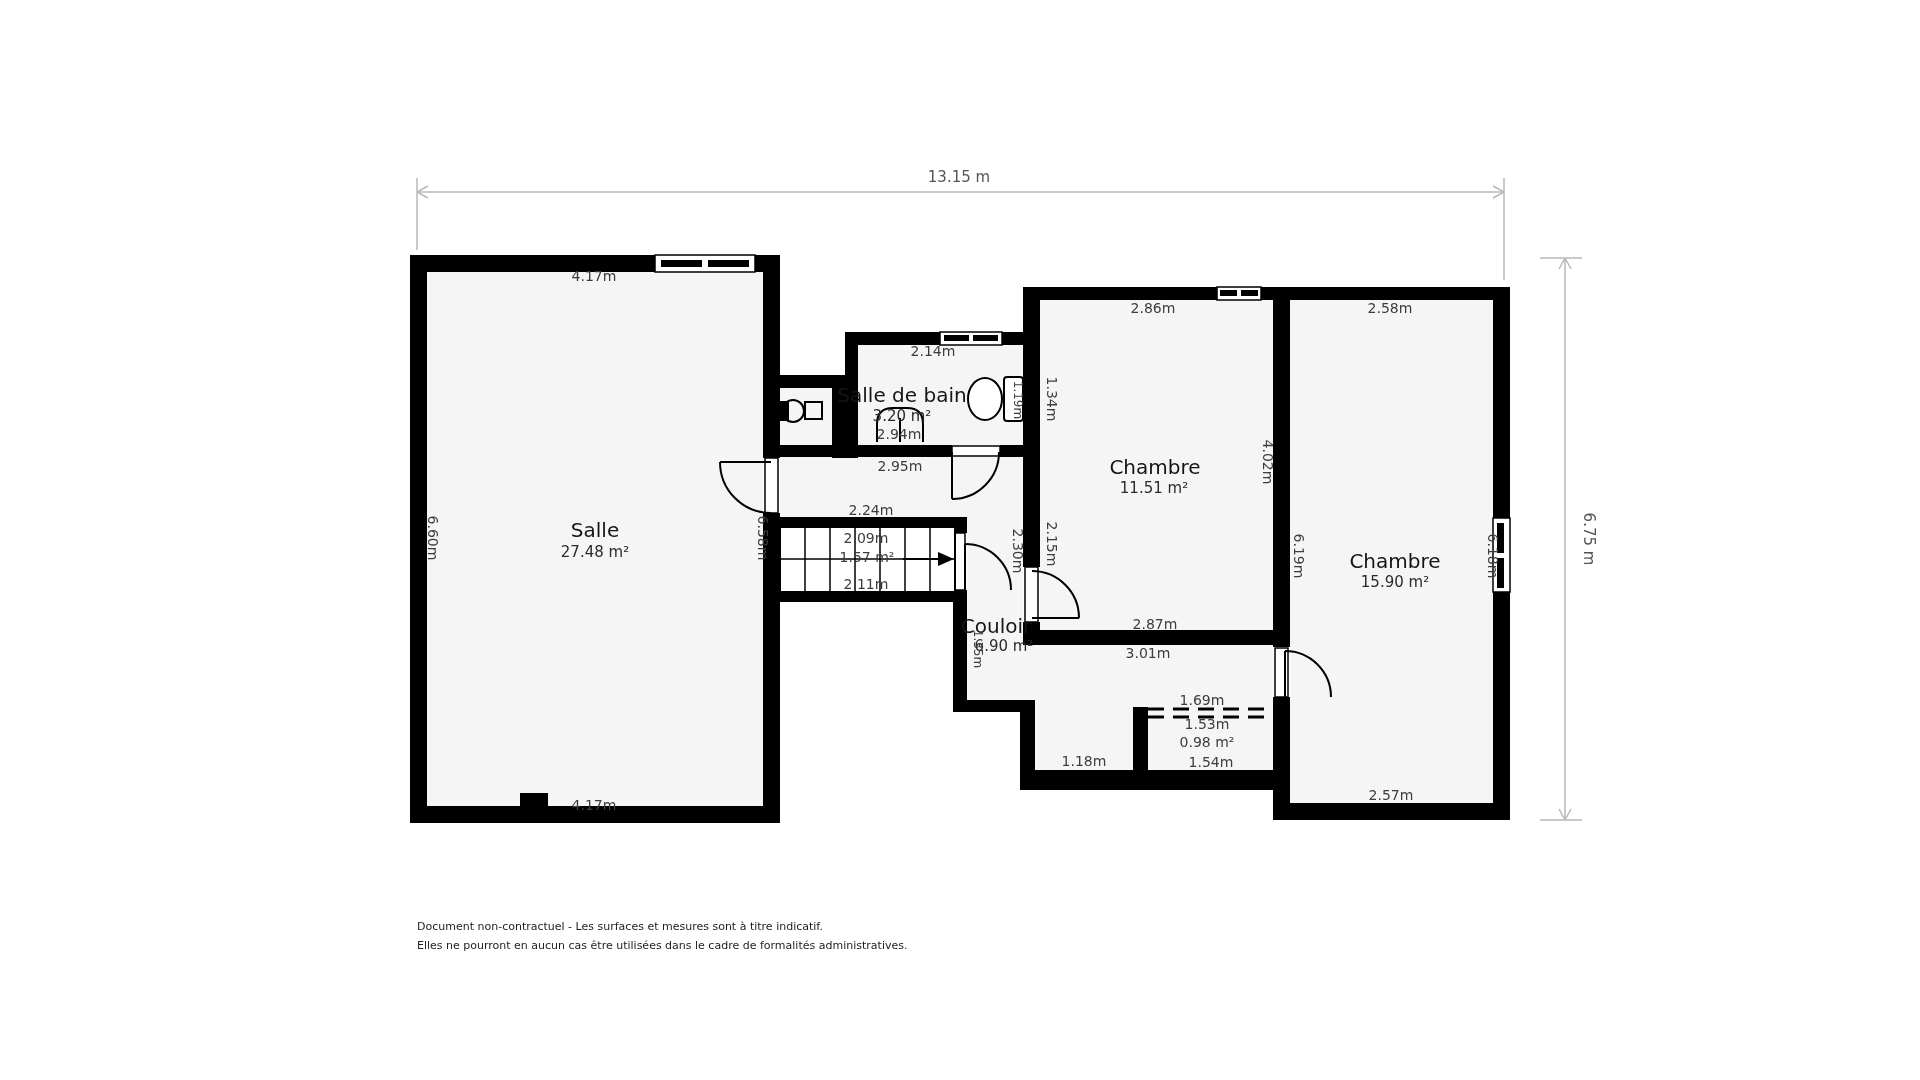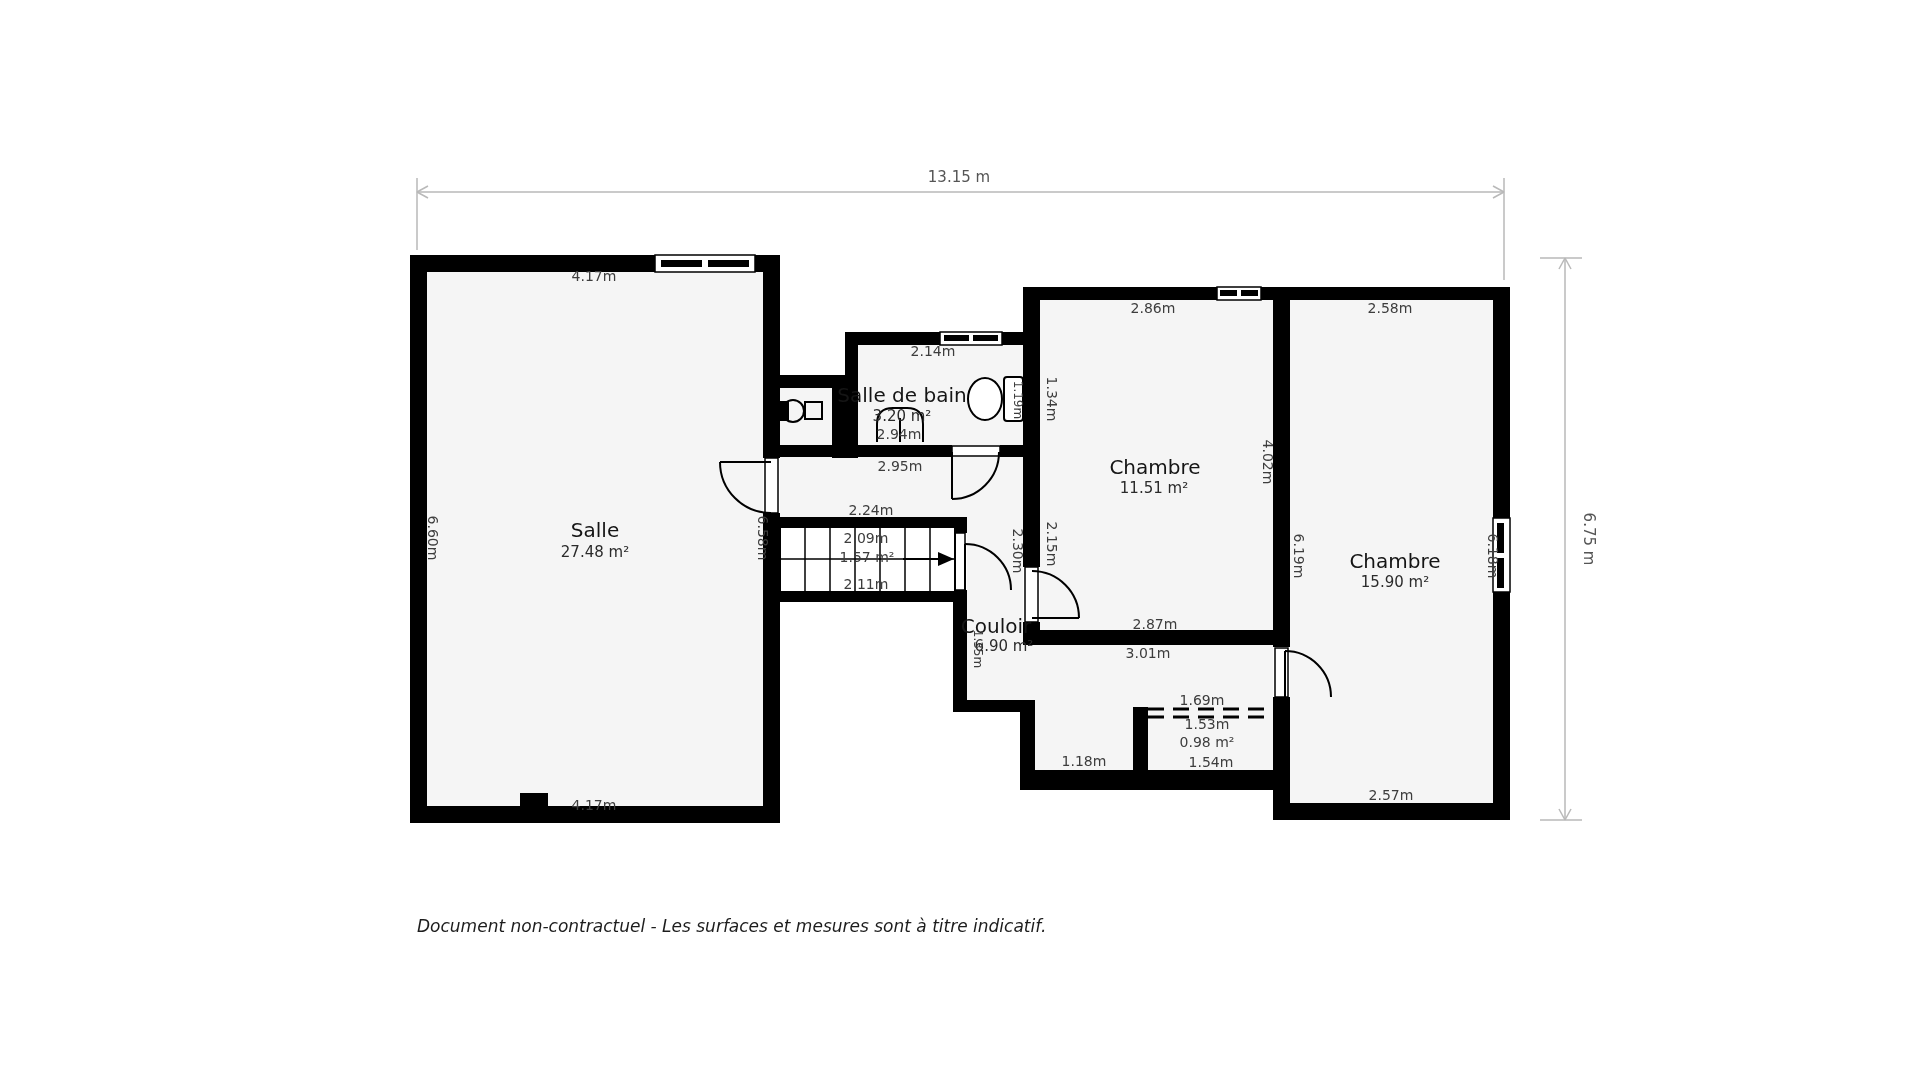--- a/index.html
+++ b/index.html
@@ -4,21 +4,21 @@
 <style>
   html,body{margin:0;padding:0;background:#fff;}
   .stage{position:relative;width:1920px;height:1080px;background:#ffffff;overflow:hidden;
          font-family:"DejaVu Sans","Liberation Sans",sans-serif;}
   svg text{font-family:"DejaVu Sans","Liberation Sans",sans-serif;}
   .room-name{font-size:20px;fill:#151515;}
   .room-area{font-size:15px;fill:#2b2b2b;}
   .dim{font-size:14px;fill:#3d3d3d;}
   .dim-sm{font-size:12px;fill:#3d3d3d;}
   .overall-dim{font-size:15px;fill:#555;}
-  .footer{position:absolute;left:417px;top:917px;color:#1d1d1d;font-size:17px;line-height:19px;font-style:italic;}
+  .footer{position:absolute;left:417px;top:917px;color:#1d1d1d;font-size:11px;line-height:19px;}
 </style>
 </head>
 <body>
 
 <div class="stage">
 <svg width="1920" height="1080" viewBox="0 0 1920 1080">
 
   <g fill="#f5f5f5" stroke="none">
     <rect x="427" y="272" width="336" height="534"></rect>
     <rect x="780" y="388" width="52" height="57"></rect>
@@ -223,14 +223,15 @@
     <line x1="1540" y1="258" x2="1582" y2="258"></line>
     <line x1="1540" y1="820" x2="1582" y2="820"></line>
   </g>
   <text class="overall-dim" text-anchor="middle" x="1584" y="539" transform="rotate(90 1584 539)">6.75 m</text>
 
 </svg>
 
   
   <div class="footer">
     <div>Document non-contractuel - Les surfaces et mesures sont à titre indicatif.</div>
+    <div>Elles ne pourront en aucun cas être utilisées dans le cadre de formalités administratives.</div>
   </div>
 </div>
 
 </body></html>

